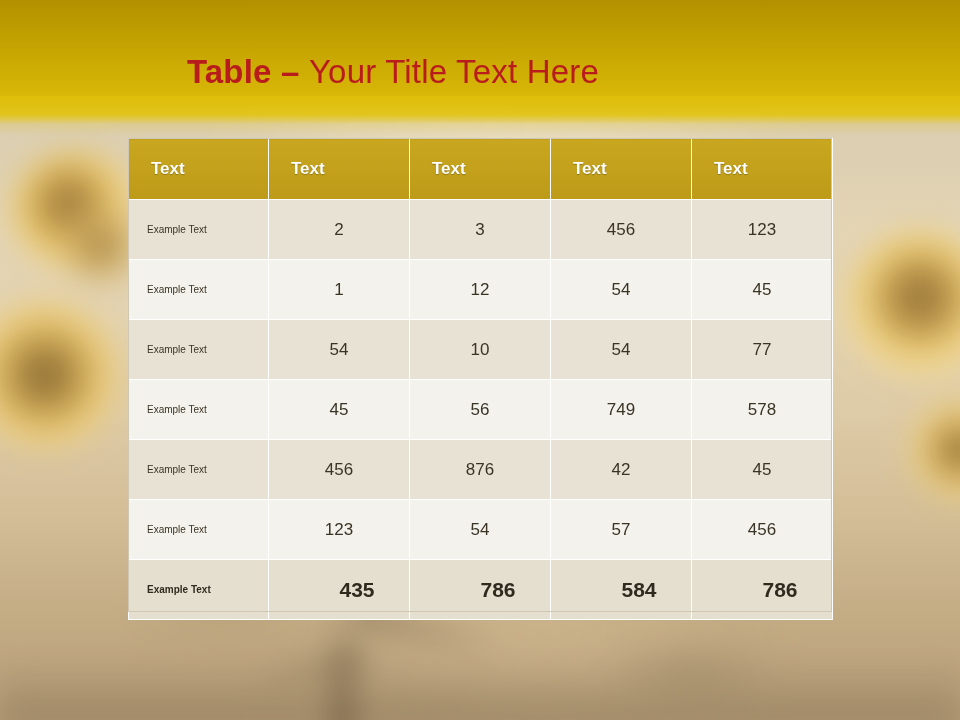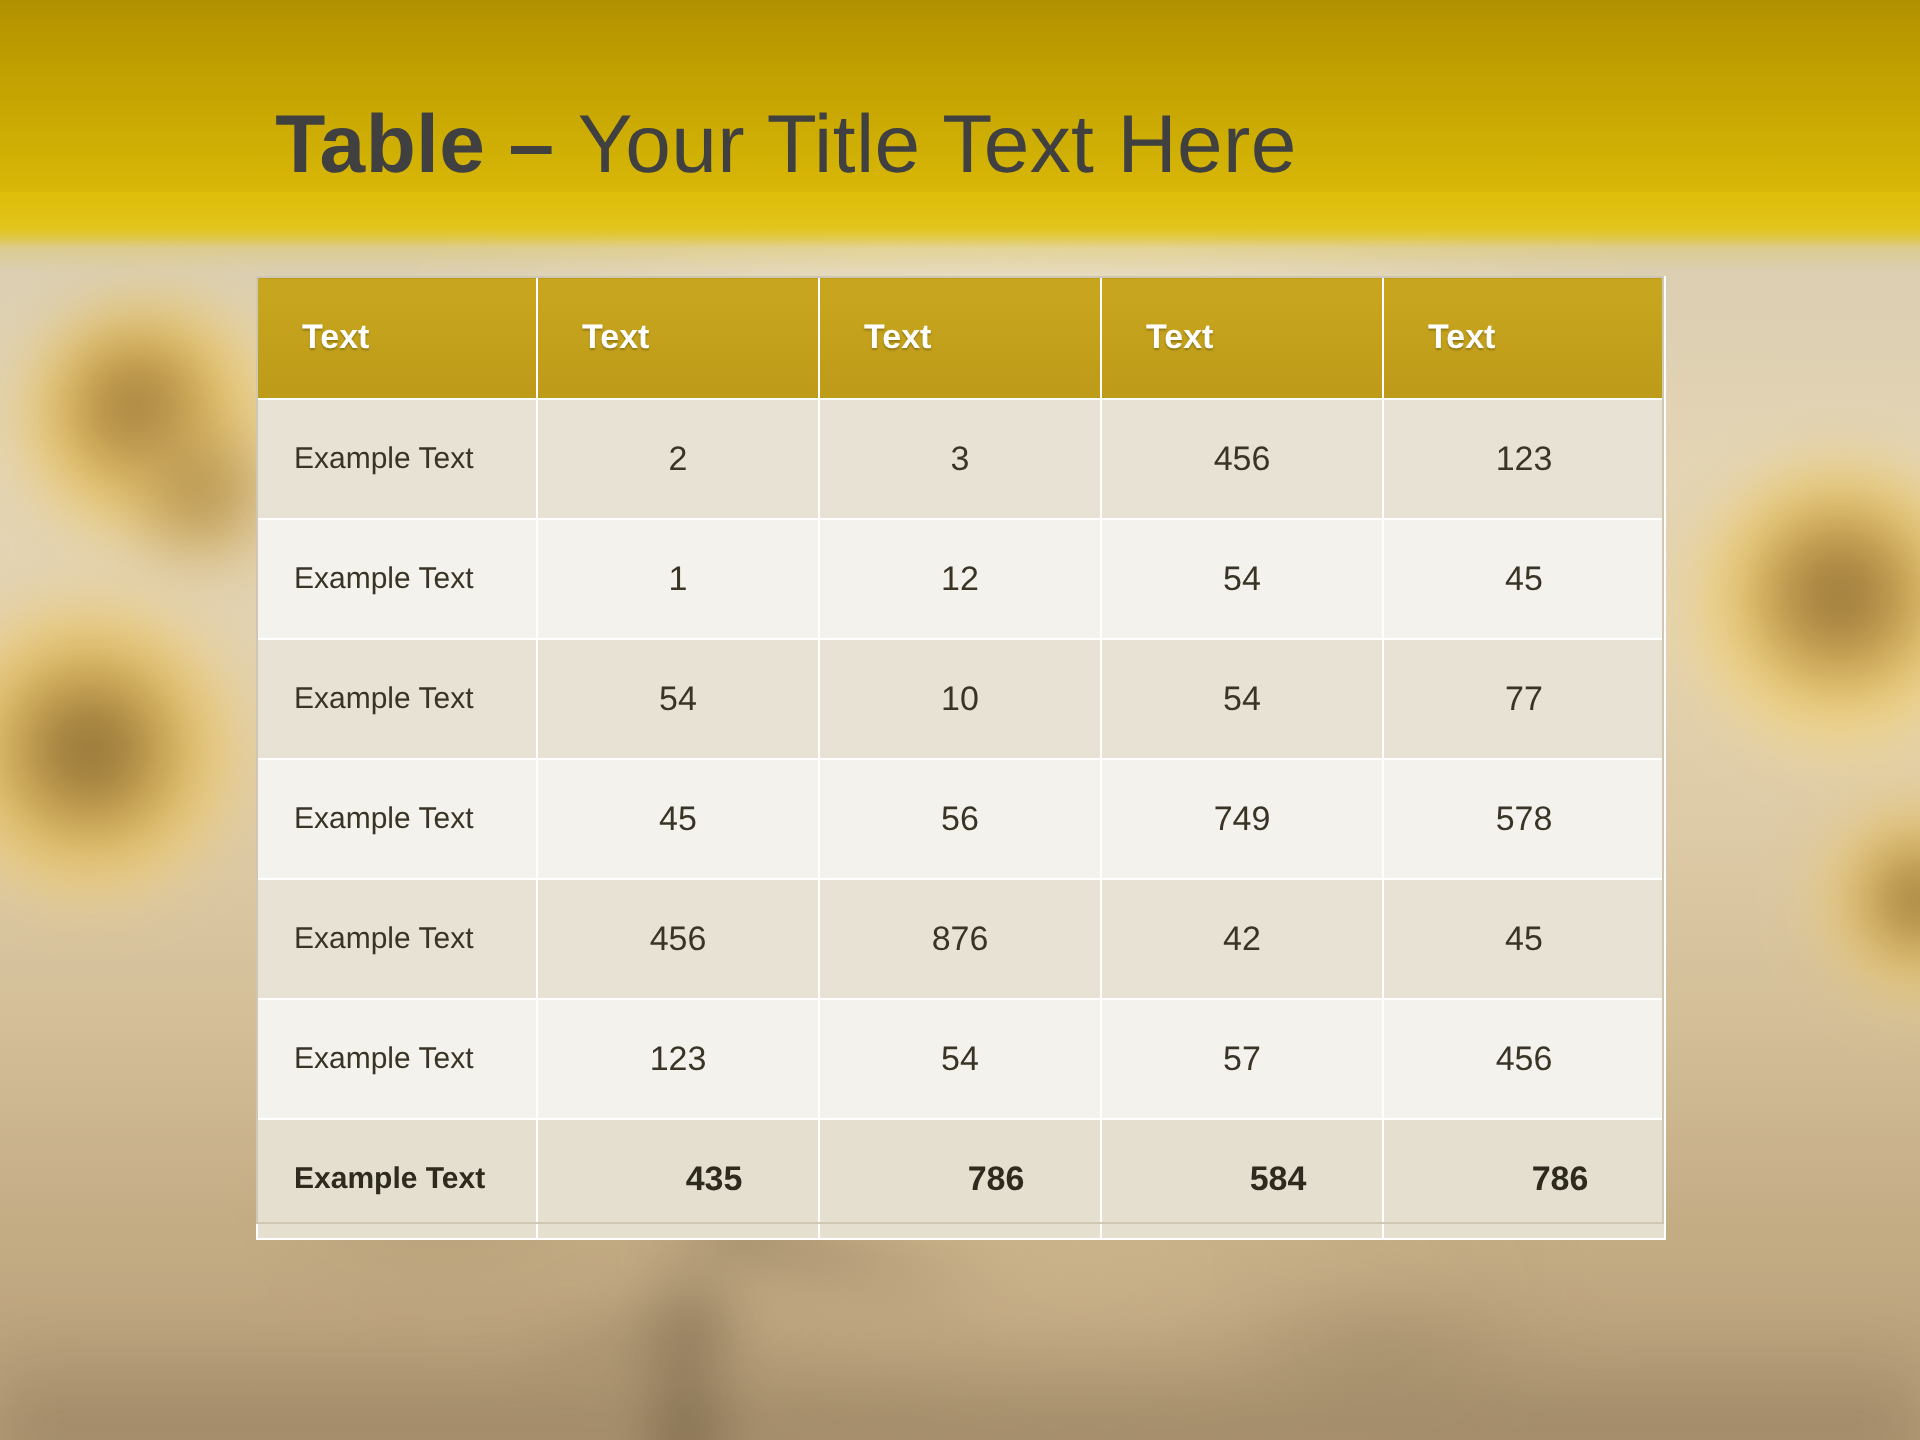--- a/index.html
+++ b/index.html
@@ -87,23 +87,23 @@
     width: 960px;
     height: 40px;
     background: linear-gradient(to bottom, rgba(224,192,10,0.85) 0%, rgba(226,198,40,0.45) 45%, rgba(226,198,40,0) 100%);
   }
   .slide-title {
     position: absolute;
     left: 0;
     top: 52px;
     width: 786px;
     text-align: center;
-    font-size: 41px;
+    font-size: 33px;
     line-height: 40px;
-    color: #404040;
+    color: #b91c1c;
     letter-spacing: 0.2px;
     white-space: nowrap;
   }
   .slide-title .strong {
     font-weight: bold;
   }
   .slide-title .light {
     font-weight: normal;
   }
 
@@ -131,41 +131,41 @@
     color: #ffffff;
     font-size: 17px;
     font-weight: bold;
     text-align: left;
     padding: 0 0 0 22px;
     border: 1px solid #ffffff;
     text-shadow: 0 1px 1px rgba(0,0,0,0.25);
   }
   table.data-table td {
     height: 59px;
-    font-size: 15px;
+    font-size: 10px;
     color: #3a3426;
     border: 1px solid #ffffff;
     padding: 0;
   }
   table.data-table td.label {
     text-align: left;
     padding-left: 18px;
   }
   table.data-table td.num {
     text-align: center;
     font-size: 17px;
   }
   tr.row-odd td { background: #e8e2d4; }
   tr.row-even td { background: #f4f2ec; }
   tr.row-total td {
     background: #e5dfd0;
     font-weight: bold;
     color: #2f2a1e;
   }
-  tr.row-total td.num { font-size: 17px; padding-left: 36px; }
+  tr.row-total td.num { font-size: 21px; padding-left: 36px; }
 
   .table-outline {
     position: absolute;
     left: 128px;
     top: 138px;
     width: 702px;
     height: 472px;
     border: 1px solid #cfc7b4;
     pointer-events: none;
   }

